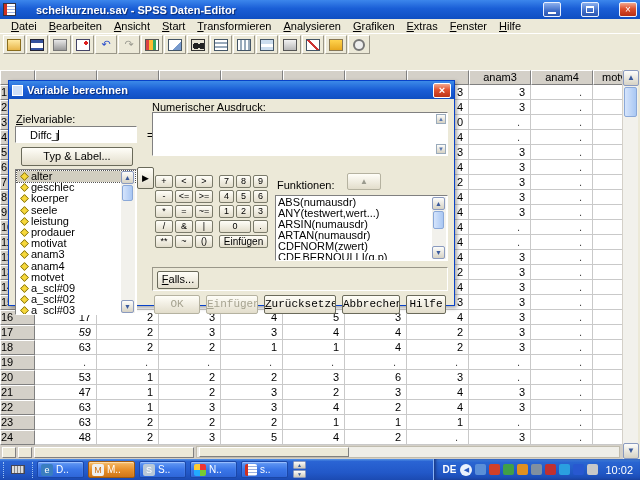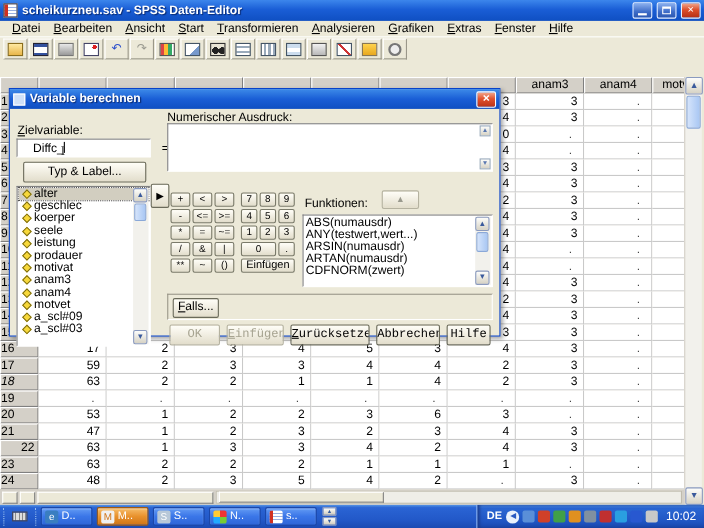--- a/index.html
+++ b/index.html
@@ -3,21 +3,21 @@
 <meta charset="utf-8">
 <style>
   html,body{margin:0;padding:0;background:#444;}
   *{box-sizing:border-box;}
   #screen{width:640px;height:480px;position:relative;background:#ece9d8;
     font-family:"Liberation Sans",sans-serif;font-size:11px;overflow:hidden;color:#000;}
 
   
   .titlebar{position:absolute;left:0;top:0;width:640px;height:19px;
     background:linear-gradient(180deg,#3c86ec,#1a5ed6 45%,#0f4fc2);
-    display:flex;align-items:center;gap:4px;padding:0 3px;}
+    display:flex;align-items:center;gap:20px;padding:0 3px;}
   .app-ico{width:13px;height:13px;border:1px solid #334;background:
     linear-gradient(90deg,#d03020 0 3px,rgba(0,0,0,0) 3px),
     repeating-linear-gradient(180deg,#fff 0 2px,#9ab0e0 2px 3px);background-color:#fff;}
   .title-text{flex:1;color:#fff;font-weight:bold;text-shadow:1px 1px 1px #0a2a70;white-space:nowrap;overflow:hidden;}
   .cap-btn{width:18px;height:15px;border-radius:2px;border:1px solid #e8f0ff;
     background:linear-gradient(#8cb0ee,#3d6cc8 60%,#2c57b0);color:#fff;
     display:flex;align-items:center;justify-content:center;font-size:10px;line-height:10px;}
   .cap-btn.close{background:linear-gradient(#f2a88e,#dd4f2c 45%,#b52f16);}
   .glyph-min{width:8px;height:2px;background:#fff;margin-top:7px;}
   .glyph-restore{width:8px;height:7px;border:1px solid #fff;border-top:2px solid #fff;background:rgba(0,0,0,0);}
@@ -444,33 +444,33 @@
         <div class="dcell" style="width: 62px;">4</div>
         <div class="dcell" style="width: 62px;">5</div>
         <div class="dcell" style="width: 62px;">3</div>
         <div class="dcell" style="width: 62px;">4</div>
         <div class="dcell" style="width: 62px;">3</div>
         <div class="dcell dot" style="width: 62px;">.</div>
         <div class="dcell dot" style="width: 62px;">.</div>
       </div>
       <div class="grow">
         <div class="rnum" style="width: 35px;">17</div>
-        <div class="dcell" style="width: 62px;">59</div>
-        <div class="dcell" style="width: 62px;">2</div>
-        <div class="dcell" style="width: 62px;">3</div>
-        <div class="dcell" style="width: 62px;">3</div>
-        <div class="dcell" style="width: 62px;">4</div>
-        <div class="dcell" style="width: 62px;">4</div>
-        <div class="dcell" style="width: 62px;">2</div>
-        <div class="dcell" style="width: 62px;">3</div>
-        <div class="dcell dot" style="width: 62px;">.</div>
-        <div class="dcell dot" style="width: 62px;">.</div>
-      </div>
-      <div class="grow">
-        <div class="rnum" style="width: 35px; font-style: italic;">18</div>
+        <div class="dcell" style="width: 62px; font-style: italic;">59</div>
+        <div class="dcell" style="width: 62px;">2</div>
+        <div class="dcell" style="width: 62px;">3</div>
+        <div class="dcell" style="width: 62px;">3</div>
+        <div class="dcell" style="width: 62px;">4</div>
+        <div class="dcell" style="width: 62px;">4</div>
+        <div class="dcell" style="width: 62px;">2</div>
+        <div class="dcell" style="width: 62px;">3</div>
+        <div class="dcell dot" style="width: 62px;">.</div>
+        <div class="dcell dot" style="width: 62px;">.</div>
+      </div>
+      <div class="grow">
+        <div class="rnum" style="width: 35px;">18</div>
         <div class="dcell" style="width: 62px;">63</div>
         <div class="dcell" style="width: 62px;">2</div>
         <div class="dcell" style="width: 62px;">2</div>
         <div class="dcell" style="width: 62px;">1</div>
         <div class="dcell" style="width: 62px;">1</div>
         <div class="dcell" style="width: 62px;">4</div>
         <div class="dcell" style="width: 62px;">2</div>
         <div class="dcell" style="width: 62px;">3</div>
         <div class="dcell dot" style="width: 62px;">.</div>
         <div class="dcell dot" style="width: 62px;">.</div>
@@ -508,21 +508,21 @@
         <div class="dcell" style="width: 62px;">2</div>
         <div class="dcell" style="width: 62px;">3</div>
         <div class="dcell" style="width: 62px;">2</div>
         <div class="dcell" style="width: 62px;">3</div>
         <div class="dcell" style="width: 62px;">4</div>
         <div class="dcell" style="width: 62px;">3</div>
         <div class="dcell dot" style="width: 62px;">.</div>
         <div class="dcell dot" style="width: 62px;">.</div>
       </div>
       <div class="grow">
-        <div class="rnum" style="width: 35px; padding-left: 18px;">22</div>
+        <div class="rnum" style="width: 35px;">22</div>
         <div class="dcell" style="width: 62px;">63</div>
         <div class="dcell" style="width: 62px;">1</div>
         <div class="dcell" style="width: 62px;">3</div>
         <div class="dcell" style="width: 62px;">3</div>
         <div class="dcell" style="width: 62px;">4</div>
         <div class="dcell" style="width: 62px;">2</div>
         <div class="dcell" style="width: 62px;">4</div>
         <div class="dcell" style="width: 62px;">3</div>
         <div class="dcell dot" style="width: 62px;">.</div>
         <div class="dcell dot" style="width: 62px;">.</div>
@@ -627,20 +627,24 @@
           <div class="var-ico"></div>
           <span>anam4</span>
         </div>
         <div class="vitem">
           <div class="var-ico"></div>
           <span>motvet</span>
         </div>
         <div class="vitem">
           <div class="var-ico"></div>
           <span>a_scl#09</span>
+        </div>
+        <div class="vitem">
+          <div class="var-ico"></div>
+          <span>a_scl#02</span>
         </div>
         <div class="vitem">
           <div class="var-ico"></div>
           <span>a_scl#03</span>
         </div>
         <div class="lb-scroll">
           <div class="lb-btn" style="top:0">▲</div>
           <div class="lb-thumb" style="top:14px;height:16px"></div>
           <div class="lb-btn" style="bottom:0">▼</div>
         </div>
@@ -680,20 +684,21 @@
       </div>
 
     <div class="dlg-lbl" id="fn-label">Funktionen:</div>
     <div id="fn-up" class="dlg-btn disabled"><span>▲</span></div>
     <div id="fnlist" class="sunken">
         <div class="fitem">ABS(numausdr)</div>
         <div class="fitem">ANY(testwert,wert...)</div>
         <div class="fitem">ARSIN(numausdr)</div>
         <div class="fitem">ARTAN(numausdr)</div>
         <div class="fitem">CDFNORM(zwert)</div>
+        <div class="fitem">CDF.BERNOULLI(q,p)</div>
         <div class="lb-scroll">
           <div class="lb-btn" style="top:0">▲</div>
           <div class="lb-thumb" style="top:14px;height:18px"></div>
           <div class="lb-btn" style="bottom:0">▼</div>
         </div>
       </div>
 
     <div id="falls-group"></div>
     <div id="falls-btn" class="dlg-btn accel">Falls...</div>
 

